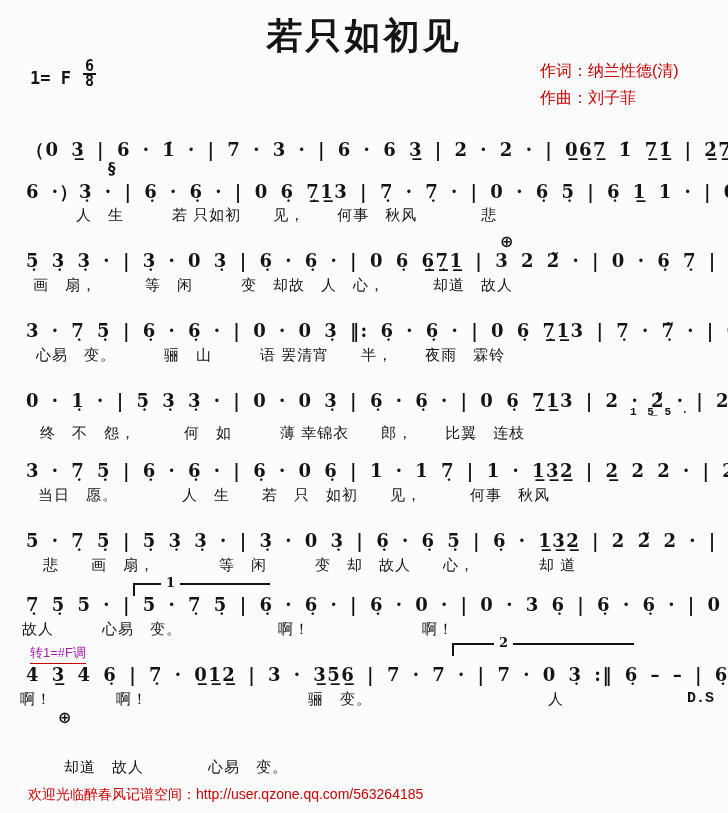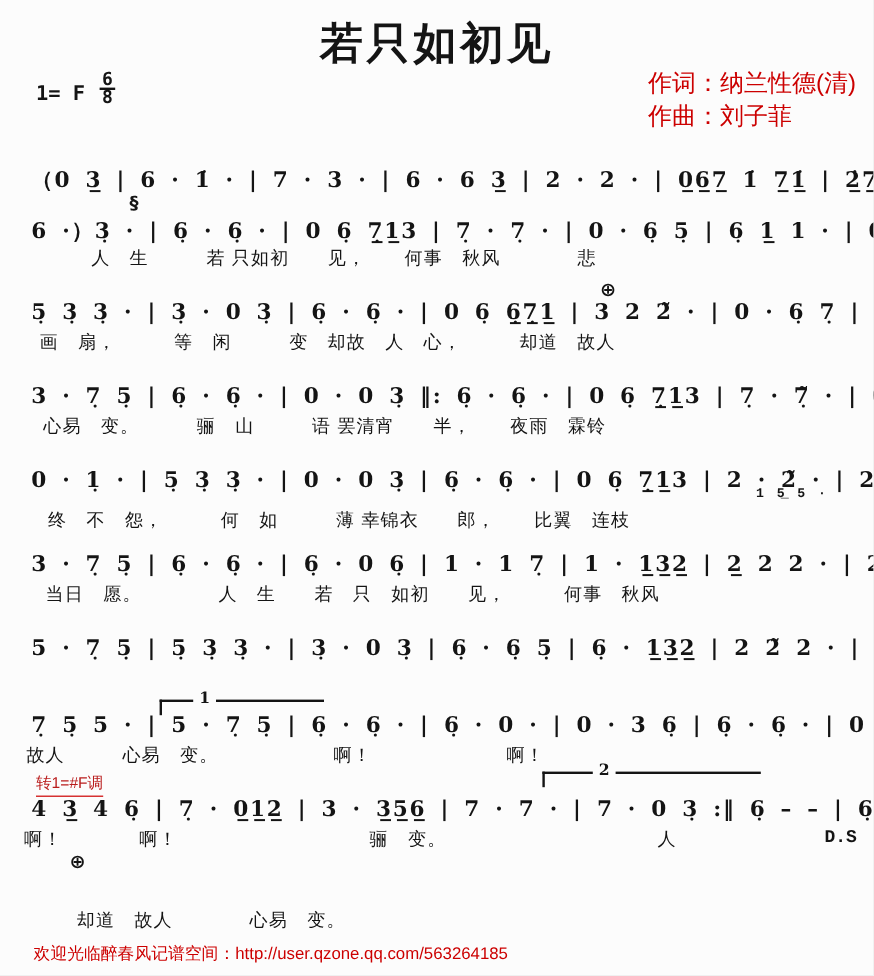--- a/index.html
+++ b/index.html
@@ -11,31 +11,31 @@
   .title{
     position:absolute;left:0;right:0;top:12px;text-align:center;
     font-size:36px;font-weight:bold;letter-spacing:3px;
     font-family:"DejaVu Sans",sans-serif;
   }
   .keytime{position:absolute;left:30px;top:60px;font-size:17px;font-weight:bold;
     font-family:"DejaVu Sans Mono",monospace;display:flex;align-items:flex-end;gap:12px;}
   .frac{display:inline-flex;flex-direction:column;align-items:center;line-height:13px;font-size:15px;}
   .frac .num{border-bottom:2px solid #141414;padding:0 2px;}
   .performer{position:absolute;left:0;right:0;top:66px;text-align:center;font-size:17px;}
-  .credits{position:absolute;left:540px;top:57px;font-size:20px;line-height:27px;color:#cc0000;white-space:nowrap;}
+  .credits{position:absolute;left:540px;top:57px;font-size:16px;line-height:27px;color:#cc0000;white-space:nowrap;}
   .sys{position:absolute;left:26px;white-space:nowrap;
     font-family:"DejaVu Serif","Liberation Serif",serif;
     font-weight:bold;font-size:18px;letter-spacing:1.5px;word-spacing:4px;}
   .lyr{position:absolute;font-size:15px;white-space:nowrap;letter-spacing:1px;
     font-family:"Liberation Sans",sans-serif;text-align:center;}
   .mark{position:absolute;font-weight:bold;font-family:"DejaVu Sans",sans-serif;}
   .ending{position:absolute;height:11px;border-top:2px solid #141414;border-left:2px solid #141414;}
   .ending .lbl{position:absolute;top:-10px;background:#fcfcfc;padding:0 5px;
     font-size:13px;font-weight:bold;font-family:"DejaVu Serif",serif;}
-  .modulation{position:absolute;left:30px;top:644px;font-size:13px;color:#b91c1c;
+  .modulation{position:absolute;left:30px;top:644px;font-size:13px;color:#a21caf;
     border-bottom:1px solid #cc0000;padding-bottom:1px;}
   .harmony{position:absolute;left:630px;top:406px;white-space:nowrap;
     font-family:Liberation Mono, monospace;font-weight:bold;font-size:11px;letter-spacing:2px;}
   .ds{position:absolute;right:14px;top:690px;font-size:15px;font-weight:bold;
     font-family:Liberation Mono, monospace;}
   .footer{position:absolute;left:28px;top:786px;font-size:14px;color:#cc0000;white-space:nowrap;}
 </style>
 </head>
 <body>
 
@@ -71,20 +71,21 @@
   <div class="lyr" style="left:36px;top:346px">心易　变。　　　骊　山　　　语 罢清宵　　半，　　夜雨　霖铃</div>
 
   <div class="sys" style="top:390px">0 · 1̣ ·  |  5̣ 3̣ 3̣ ·  |  0 · 0 3̣  |  6̣ · 6̣ ·  |  0 6̣ 7̲̣1̲3  |  2 · 2̃ ·  |  2 · 6̣ 7̣  |  1 3̲ 3 ·  |</div>
   <div class="harmony">1 5̲ 5 ·</div>
   <div class="lyr" style="left:40px;top:424px">终　不　怨，　　　何　如　　　薄 幸锦衣　　郎，　　比翼　连枝</div>
 
   <div class="sys" style="top:460px">3 · 7̣ 5̣  |  6̣ · 6̣ ·  |  6̣ · 0 6̣  |  1 · 1 7̣  |  1 · 1̲3̲2̲  |  2̲ 2 2 ·  |  2 · 6̣ 7̣  |  1 5̲ 5 ·  |</div>
   <div class="lyr" style="left:38px;top:486px">当日　愿。　　　　人　生　　若　只　如初　　见，　　　何事　秋风</div>
 
   <div class="sys" style="top:530px">5 · 7̣ 5̣  |  5̣ 3̣ 3̣ ·  |  3̣ · 0 3̣  |  6̣ · 6̣ 5̣  |  6̣ · 1̲3̲2̲  |  2 2̃ 2 ·  |  2 · 3̲6̲6̲̣  |</div>
+  <div class="lyr" style="left:43px;top:556px">悲　　画　扇，　　　　等　闲　　　变　却　故人　　心，　　　　却 道</div>
 
   <div class="ending" style="left:133px;top:583px;width:135px">
     <span class="lbl" style="left:26px">1</span>
   </div>
 
   <div class="sys" style="top:594px">7̣ 5̣ 5 ·  |  5 · 7̣ 5̣  |  6̣ · 6̣ ·  |  6̣ · 0 ·  |  0 · 3 6̣  |  6̣ · 6̣ ·  |  0 · 3̲2̲5̲  |  3 · 3 ·  |</div>
   <div class="lyr" style="left:22px;top:620px">故人　　　心易　变。　　　　　　啊！　　　　　　　啊！</div>
 
   <div class="modulation">转1=#F调</div>
 

